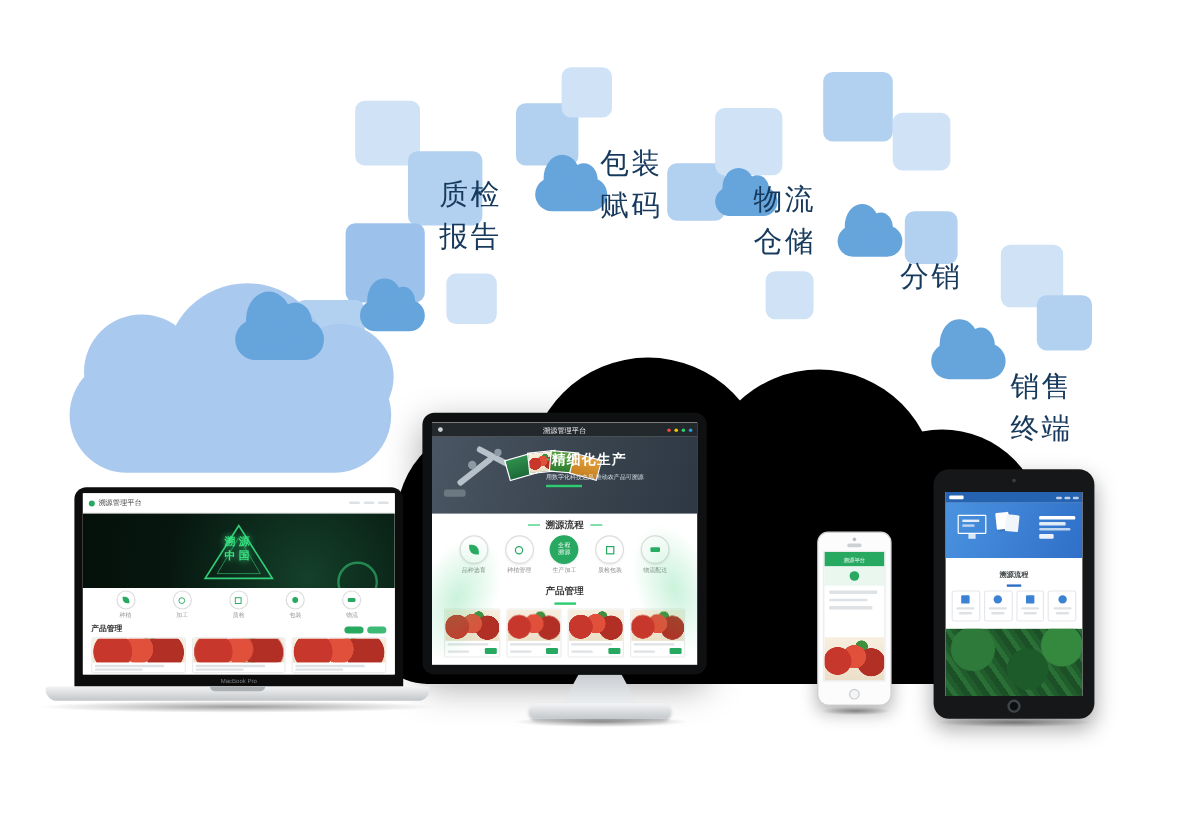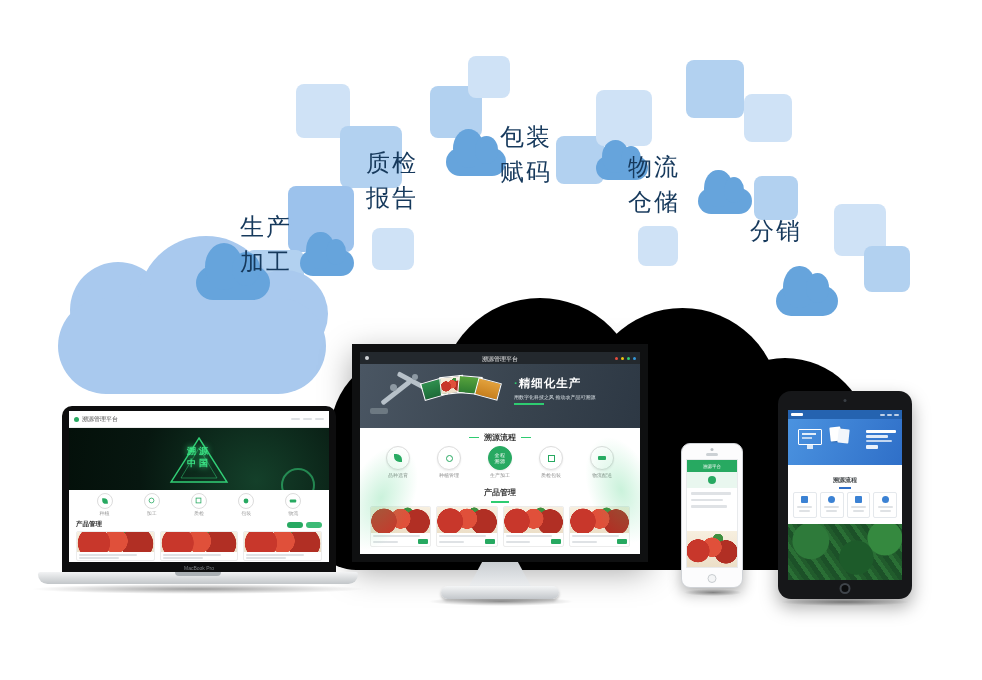--- a/index.html
+++ b/index.html
@@ -49,21 +49,21 @@
   
   .lp-lid{position:absolute;left:24px;top:2px;width:274px;height:166px;background:#0d0d0e;
           border-radius:10px 10px 0 0;padding:5px 7px 10px 7px;box-sizing:border-box;}
   .lp-screen{position:relative;width:100%;height:100%;background:#fff;overflow:hidden;}
   .lp-base{position:absolute;left:0;top:168px;width:320px;height:12px;border-radius:3px 3px 12px 12px;
            background:linear-gradient(#f2f3f4,#c2c6c9);}
   .lp-base::before{content:"";position:absolute;left:50%;top:0;transform:translateX(-50%);
            width:46px;height:4px;background:#aab0b4;border-radius:0 0 6px 6px;}
 
   
-  .mo-bezel{position:absolute;left:2px;top:2px;width:296px;height:218px;background:#0f1011;border-radius:0;
+  .mo-bezel{position:absolute;left:2px;top:2px;width:237px;height:218px;background:#0f1011;border-radius:10px;
             padding:8px;box-sizing:border-box;box-shadow:0 10px 30px rgba(0,0,0,.35);}
   .mo-screen{position:relative;width:100%;height:100%;background:#fff;overflow:hidden;}
   .ribbon{position:absolute;width:70px;height:120px;background:radial-gradient(ellipse at center,rgba(46,204,113,.25),rgba(0,0,0,0) 65%);}
 
   .circle-sm{width:14px;height:14px;border:1px solid #dcdcdc;border-radius:50%;margin:0 auto 1px auto;
              display:flex;align-items:center;justify-content:center;background:#fff;}
   .circle-md{width:22px;height:22px;border:1px solid #ddd;border-radius:50%;margin:0 auto;background:#fff;
              display:flex;align-items:center;justify-content:center;box-shadow:0 1px 2px rgba(0,0,0,.08);}
   .circle-md.green{background:#27a961;border-color:#27a961;flex-direction:column;color:#fff;
              font-size:5px;line-height:1.25;letter-spacing:.5px;}
@@ -97,39 +97,39 @@
   <div class="bigc" style="left:240px;top:270px;width:88px;height:88px;border-radius:50%;"></div>
   <div class="bigc" style="left:58px;top:298px;width:268px;height:96px;border-radius:48px;"></div>
 
   <div class="cloudsm" style="left:196px;top:266px;width:74px;height:34px;"></div>
   <div class="cloudsm" style="left:300px;top:250px;width:54px;height:26px;"></div>
   <div class="cloudsm" style="left:446px;top:148px;width:60px;height:28px;"></div>
   <div class="cloudsm" style="left:596px;top:156px;width:52px;height:24px;"></div>
   <div class="cloudsm" style="left:698px;top:188px;width:54px;height:26px;"></div>
   <div class="cloudsm" style="left:776px;top:286px;width:62px;height:30px;"></div>
 
-  <div class="flow-label" style="left:240px;top:210px;">
-    <span class="fl-line">生产</span>
-    <span class="fl-line">加工</span>
-  </div>
   <div class="flow-label" style="left:366px;top:146px;">
     <span class="fl-line">质检</span>
     <span class="fl-line">报告</span>
   </div>
   <div class="flow-label" style="left:500px;top:120px;">
     <span class="fl-line">包装</span>
     <span class="fl-line">赋码</span>
   </div>
   <div class="flow-label" style="left:628px;top:150px;">
     <span class="fl-line">物流</span>
     <span class="fl-line">仓储</span>
   </div>
   <div class="flow-label" style="left:750px;top:214px;">
     <span class="fl-line">分销</span>
     <span class="fl-line"></span>
+  </div>
+  <div class="flow-label" style="left:842px;top:306px;">
+    <span class="fl-line">销售</span>
+    <span class="fl-line">终端</span>
   </div>
 
   <div class="blk" style="left:330px;top:350px;width:170px;height:170px;"></div>
   <div class="blk" style="left:440px;top:298px;width:200px;height:200px;"></div>
   <div class="blk" style="left:585px;top:308px;width:195px;height:195px;"></div>
   <div class="blk" style="left:700px;top:358px;width:170px;height:170px;"></div>
   <div class="blk" style="left:758px;top:418px;width:132px;height:132px;"></div>
   <div class="blk" style="left:293px;top:438px;width:122px;height:122px;"></div>
   <div class="blkrect" style="left:308px;top:428px;width:568px;height:142px;"></div>
 

